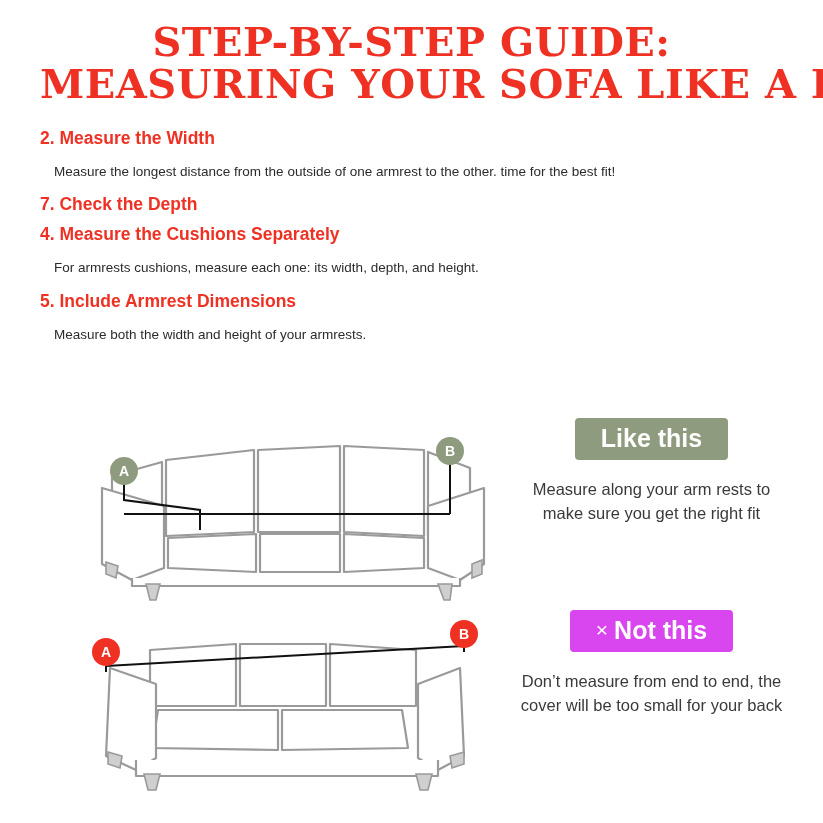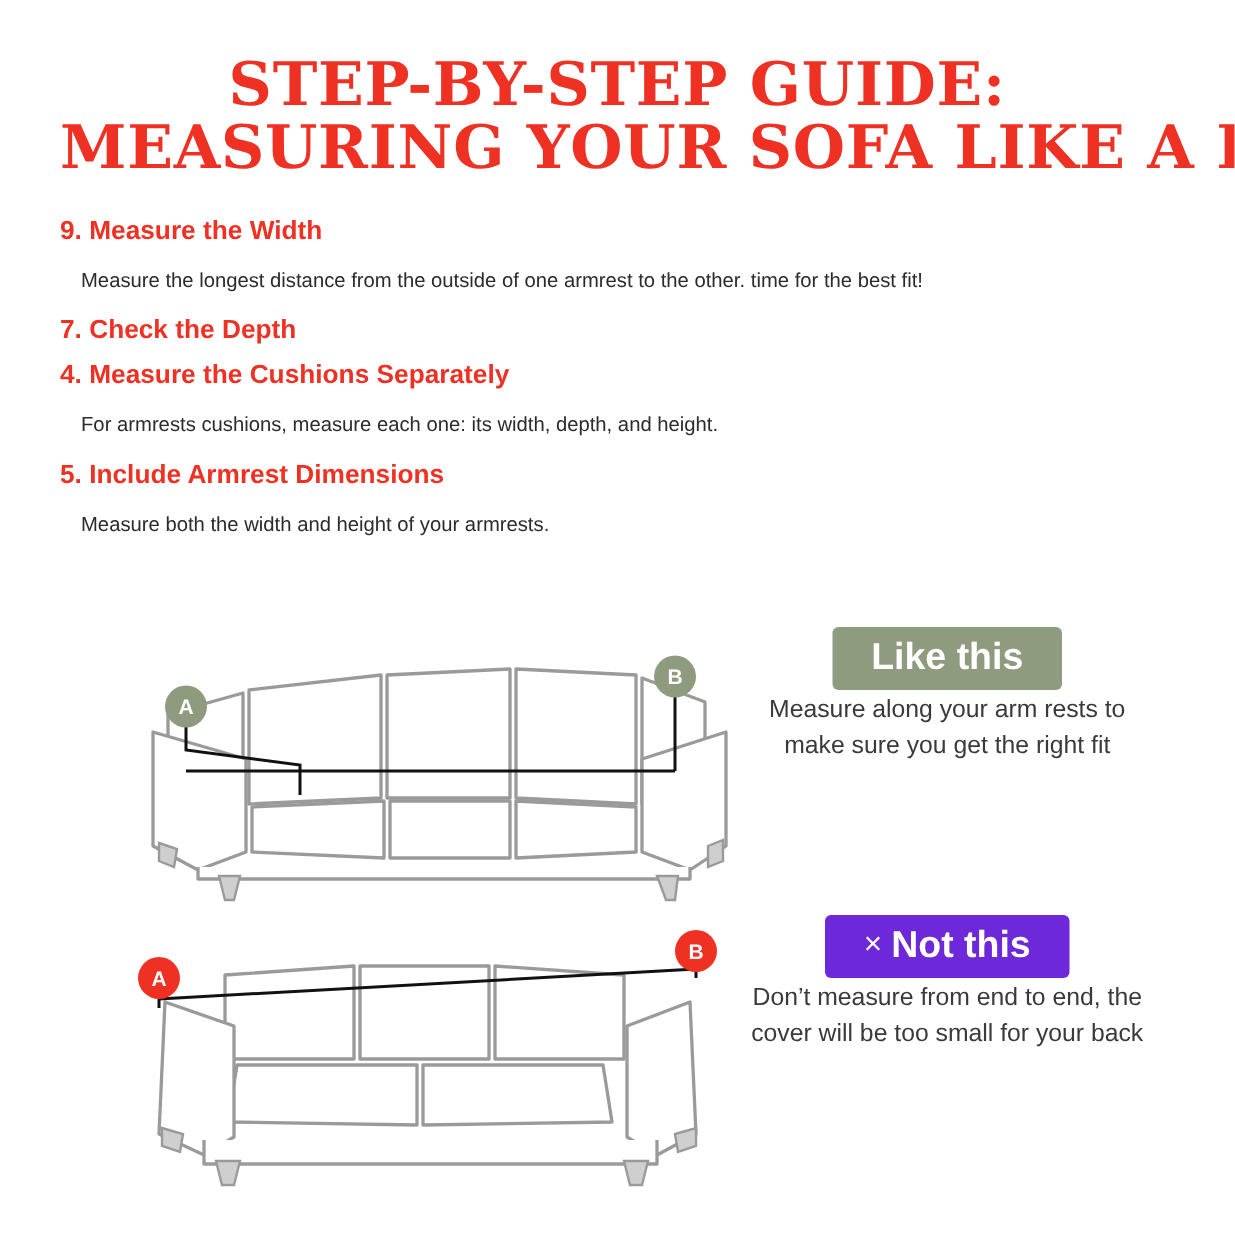--- a/index.html
+++ b/index.html
@@ -11,21 +11,21 @@
     height: 823px;
     background: #ffffff;
     font-family: "Liberation Sans", sans-serif;
     overflow: hidden;
   }
   .page {
     position: relative;
     width: 823px;
     height: 823px;
     box-sizing: border-box;
-    padding: 30px 40px 0 40px;
+    padding: 15px 40px 0 40px;
   }
 
   
   .title-block {
     text-align: center;
     margin-top: 6px;
   }
   .title-line {
     font-family: "DejaVu Serif", serif;
     color: #ef3124;
@@ -81,65 +81,65 @@
 
   .sofa-wrap {
     position: absolute;
     left: 0;
     top: 0;
     width: 450px;
     height: 185px;
   }
   .side-wrap {
     position: absolute;
-    left: 460px;
+    left: 480px;
     top: 0;
     width: 263px;
     height: 185px;
     text-align: center;
   }
   .tag {
     display: inline-block;
     color: #ffffff;
     font-size: 25px;
     font-weight: bold;
     padding: 7px 26px 9px 26px;
     border-radius: 4px;
     line-height: 1.05;
     white-space: nowrap;
   }
   .tag.good { background: #8f9b7e; }
-  .tag.bad  { background: #6d28d9; }
+  .tag.bad  { background: #d946ef; }
   .tag .x {
     font-weight: normal;
     font-size: 21px;
     margin-right: 6px;
     position: relative;
     top: -2px;
   }
   .caption {
-    margin-top: 2px;
+    margin-top: 18px;
     color: #3a3a3a;
     font-size: 16.5px;
     line-height: 1.45;
   }
 </style>
 </head>
 <body>
 
 <div class="page">
 
   <div class="title-block">
     <div class="title-line l1">STEP-BY-STEP GUIDE:</div>
     <div class="title-line l2">MEASURING YOUR SOFA LIKE A PRO</div>
   </div>
 
   <div class="steps">
     <div class="step">
-      <p class="step-title">9. Measure the Width</p>
+      <p class="step-title">2. Measure the Width</p>
       <p class="step-text">Measure the longest distance from the outside of one armrest to the other. time for the best fit!</p>
     </div>
     <div class="step">
       <p class="step-title">7. Check the Depth</p>
     </div>
     <div class="step">
       <p class="step-title">4. Measure the Cushions Separately</p>
       <p class="step-text">For armrests cushions, measure each one: its width, depth, and height.</p>
     </div>
     <div class="step">

